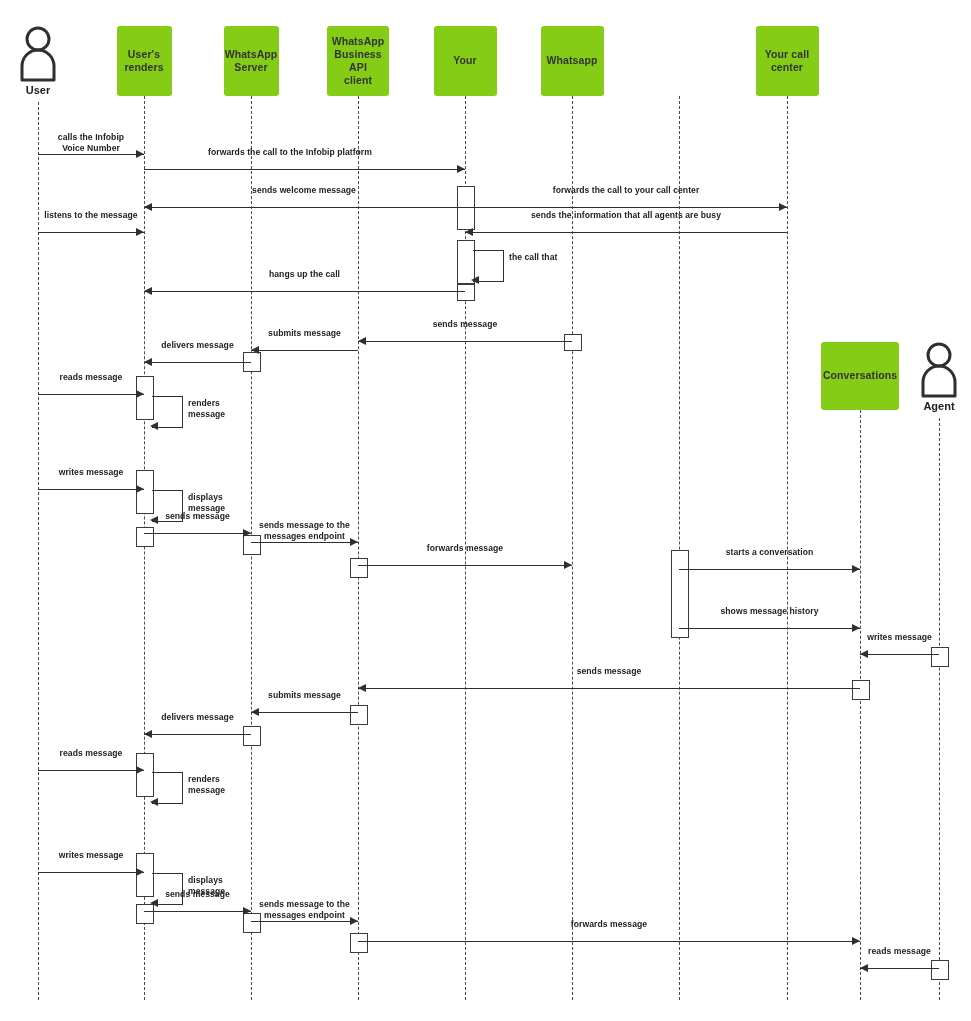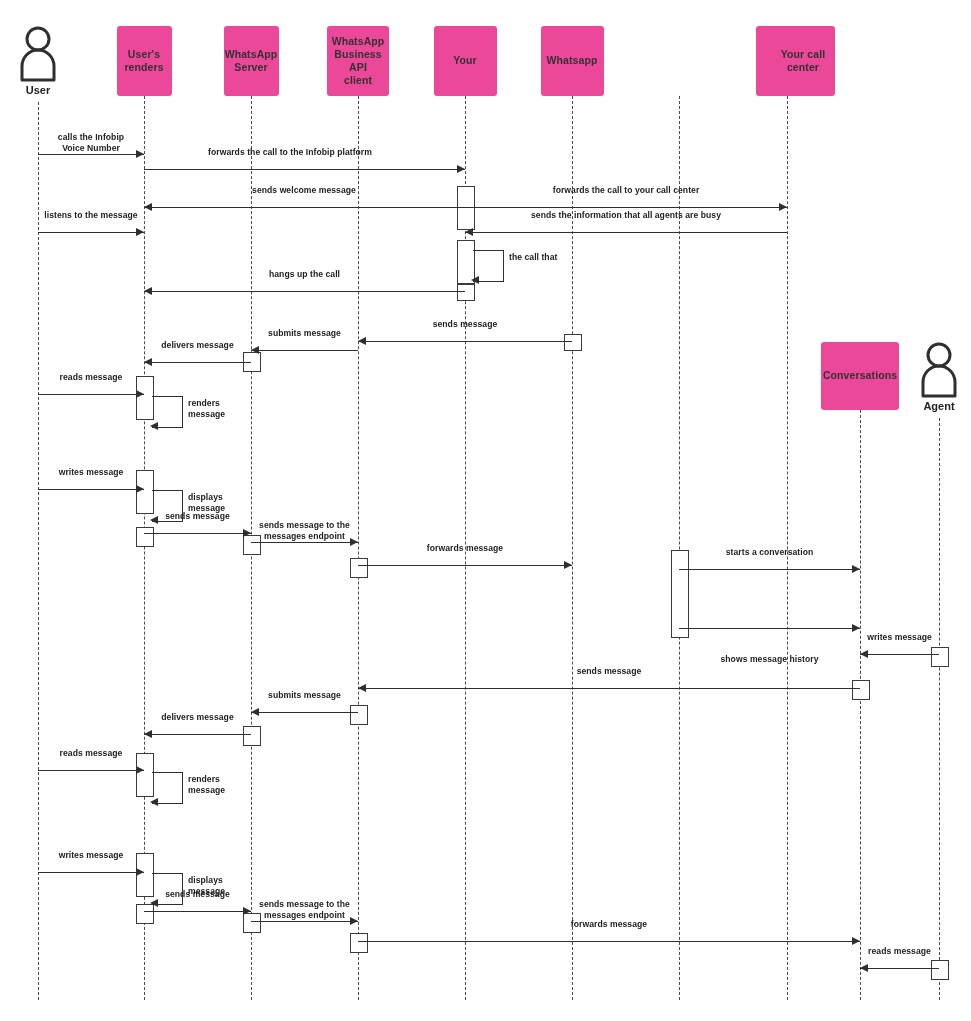--- a/index.html
+++ b/index.html
@@ -1,20 +1,20 @@
 <!DOCTYPE html>
 <html><head>
 <meta charset="utf-8">
 <style>
   html,body{margin:0;padding:0;background:#ffffff;}
   body{font-family:"Liberation Sans", sans-serif;}
   #stage{position:relative;width:971px;height:1021px;background:#ffffff;overflow:hidden;}
 
   
-  .pbox{position:absolute;background:#ec4899;border-radius:3px;
+  .pbox{position:absolute;background:#84cc16;border-radius:3px;
         display:flex;align-items:center;justify-content:center;text-align:center;
         font-size:10.5px;font-weight:700;color:#333;line-height:1.25;letter-spacing:.1px;}
   .pbox span{display:block;padding:0 4px;}
 
   
   .actor{position:absolute;}
   .actor svg{display:block;}
   .actor-label{position:absolute;text-align:center;font-size:11px;font-weight:700;color:#222;}
 
   
@@ -67,21 +67,21 @@
     <div class="lifeline" style="left: 358px; top: 96px; height: 904px;"></div>
     <div class="pbox" style="left: 433.5px; top: 26px; width: 63px; height: 70px;">
       <span style="white-space: pre-line;">Your</span>
     </div>
     <div class="lifeline" style="left: 465px; top: 96px; height: 904px;"></div>
     <div class="pbox" style="left: 540.5px; top: 26px; width: 63px; height: 70px;">
       <span style="white-space: pre-line;">Whatsapp</span>
     </div>
     <div class="lifeline" style="left: 572px; top: 96px; height: 904px;"></div>
     <div class="lifeline" style="left: 679px; top: 96px; height: 904px;"></div>
-    <div class="pbox" style="left: 755.5px; top: 26px; width: 63px; height: 70px; padding-left: 16px;">
+    <div class="pbox" style="left: 755.5px; top: 26px; width: 63px; height: 70px;">
       <span style="white-space: pre-line;">Your call
 center</span>
     </div>
     <div class="lifeline" style="left: 787px; top: 96px; height: 904px;"></div>
     <div class="pbox" style="left: 821px; top: 342px; width: 78px; height: 68px;">
       <span style="white-space: pre-line;">Conversations</span>
     </div>
     <div class="lifeline" style="left: 860px; top: 410px; height: 590px;"></div>
     <div class="actor" style="left: 917px; top: 342px;">
       <svg width="44" height="56" viewBox="0 0 44 56">
@@ -168,21 +168,21 @@
     <div class="lbl c" style="left: 194.5px; top: 520px; width: 220px;">sends message to the
 messages endpoint</div>
     <div class="msg" style="left: 358px; top: 565px; width: 214px;"></div>
     <div class="arrow r" style="left: 564px; top: 561px;"></div>
     <div class="lbl c" style="left: 355px; top: 543px; width: 220px;">forwards message</div>
     <div class="msg" style="left: 679px; top: 569px; width: 181px;"></div>
     <div class="arrow r" style="left: 852px; top: 565px;"></div>
     <div class="lbl c" style="left: 659.5px; top: 547px; width: 220px;">starts a conversation</div>
     <div class="msg" style="left: 679px; top: 628px; width: 181px;"></div>
     <div class="arrow r" style="left: 852px; top: 624px;"></div>
-    <div class="lbl c" style="left: 659.5px; top: 606px; width: 220px; margin-top: 48px;">shows message history</div>
+    <div class="lbl c" style="left: 659.5px; top: 606px; width: 220px;">shows message history</div>
     <div class="msg" style="left: 860px; top: 654px; width: 79px;"></div>
     <div class="arrow l" style="left: 860px; top: 650px;"></div>
     <div class="lbl c" style="left: 789.5px; top: 632px; width: 220px;">writes message</div>
     <div class="msg" style="left: 358px; top: 688px; width: 502px;"></div>
     <div class="arrow l" style="left: 358px; top: 684px;"></div>
     <div class="lbl c" style="left: 499px; top: 666px; width: 220px;">sends message</div>
     <div class="msg" style="left: 251px; top: 712px; width: 107px;"></div>
     <div class="arrow l" style="left: 251px; top: 708px;"></div>
     <div class="lbl c" style="left: 194.5px; top: 690px; width: 220px;">submits message</div>
     <div class="msg" style="left: 144px; top: 734px; width: 107px;"></div>

